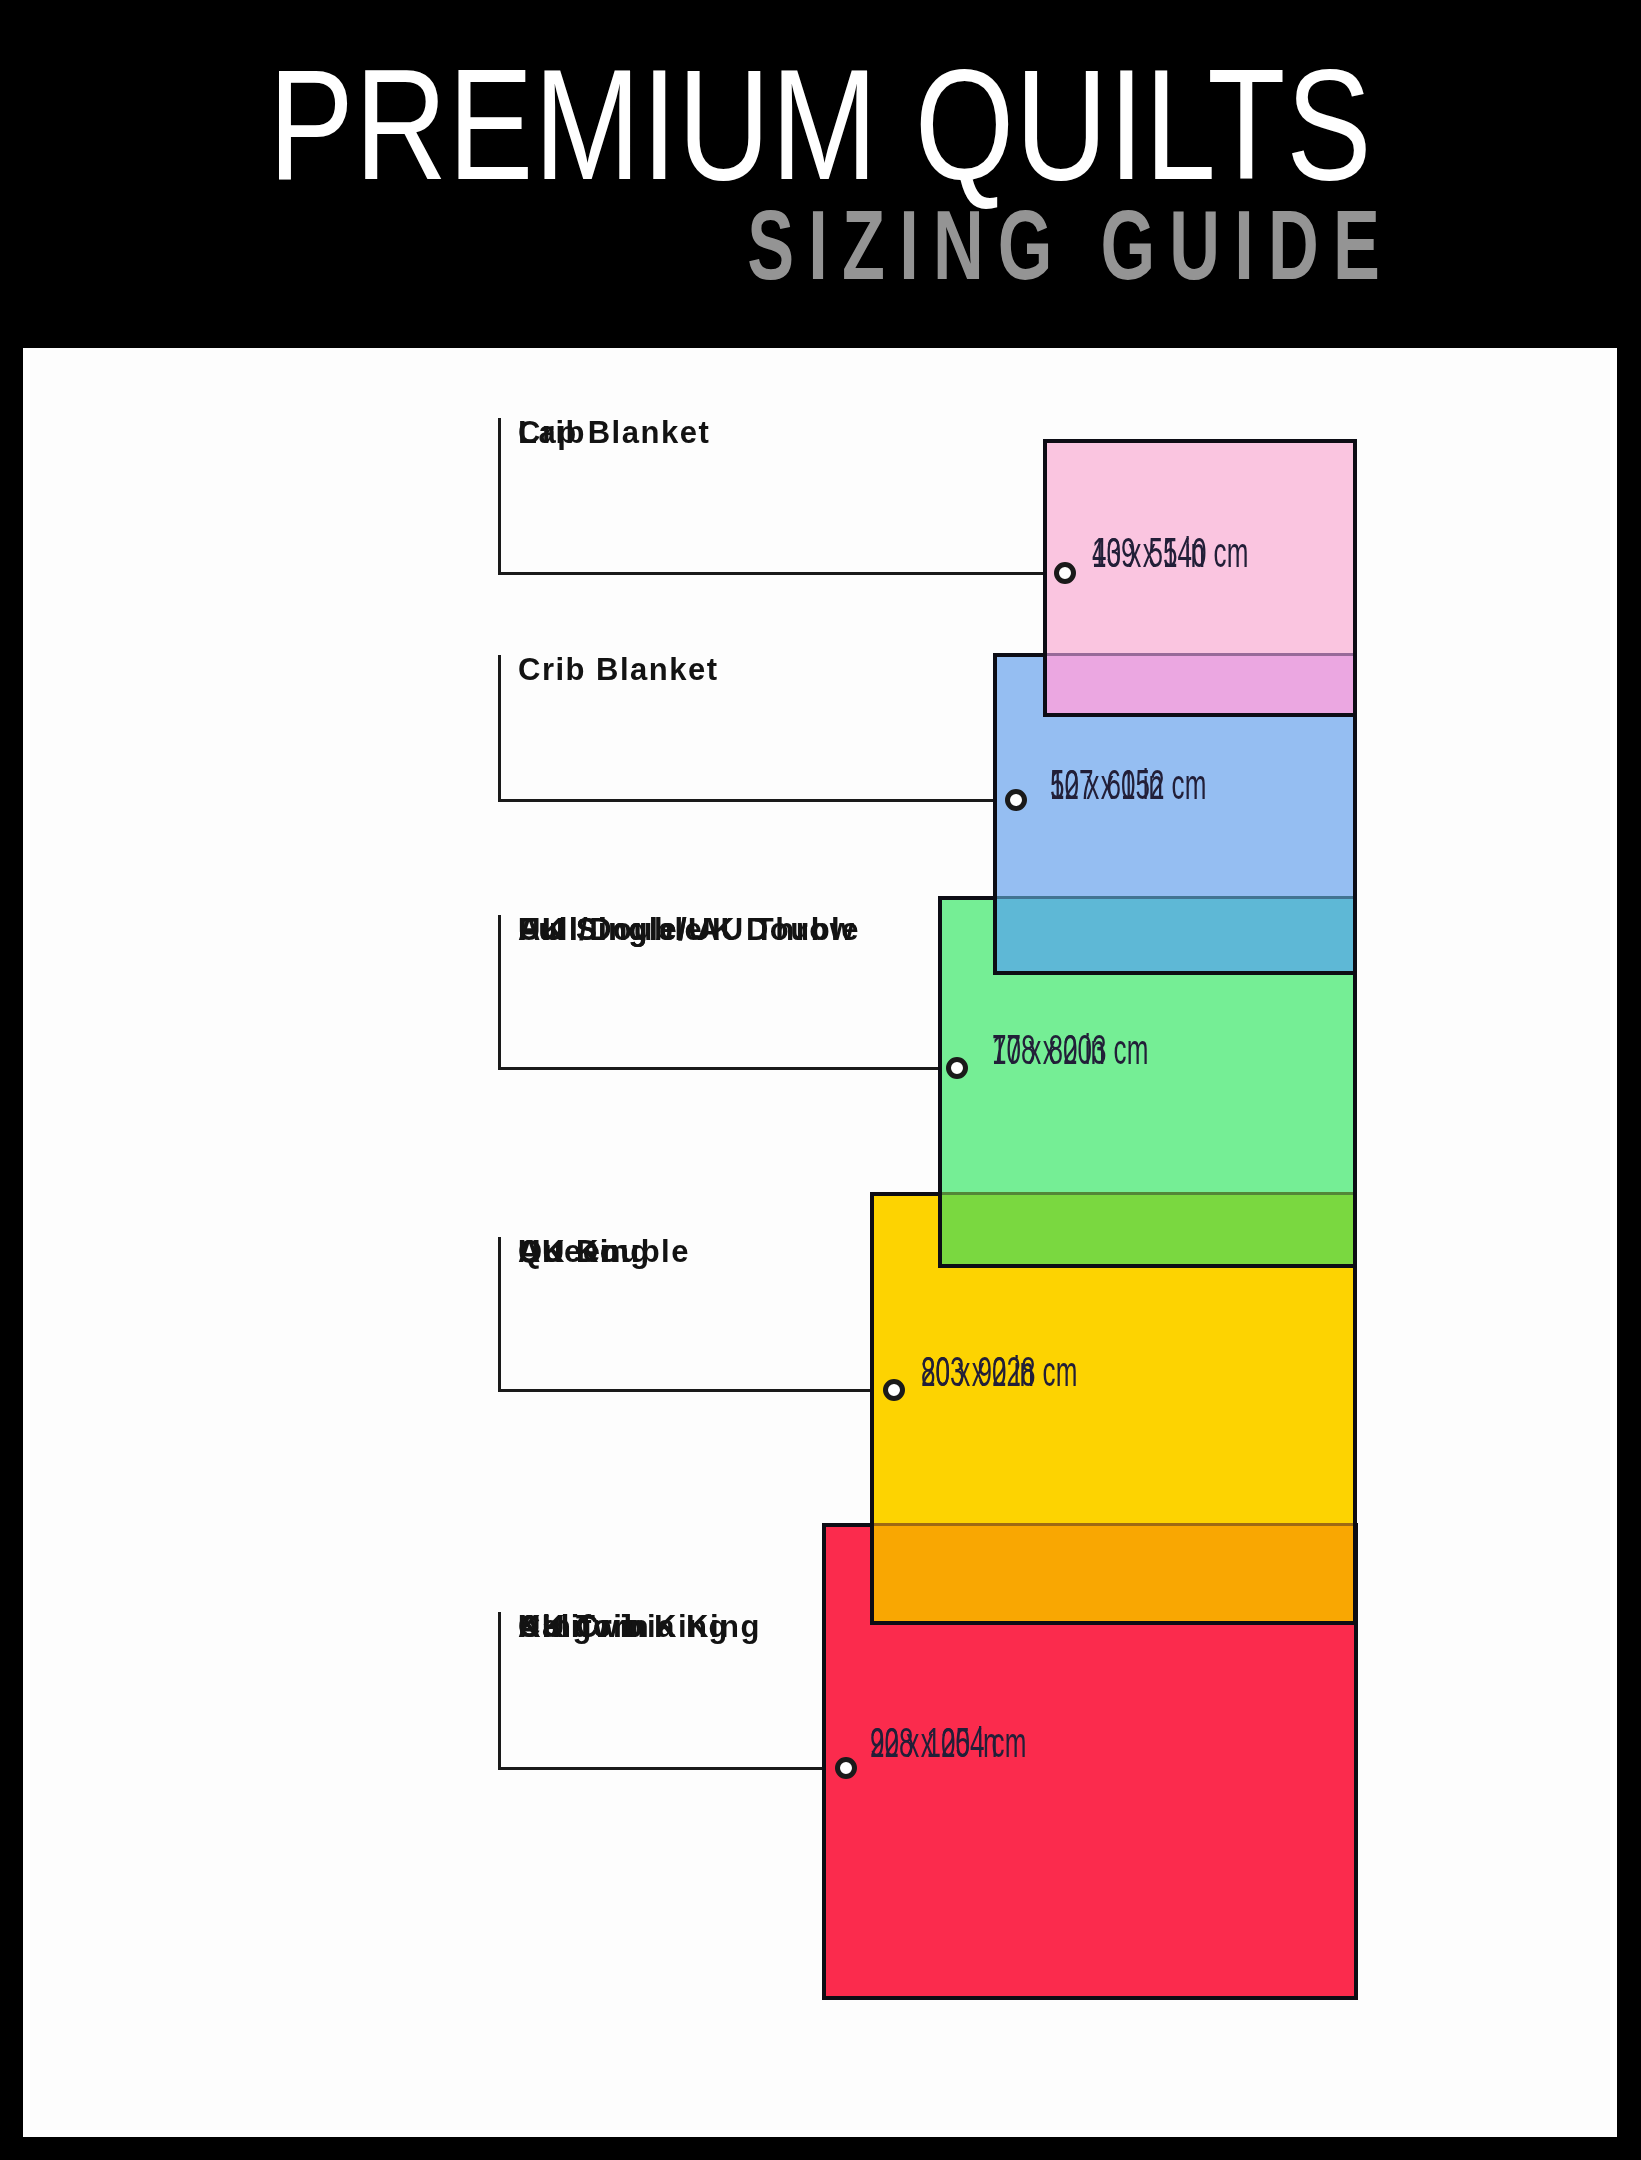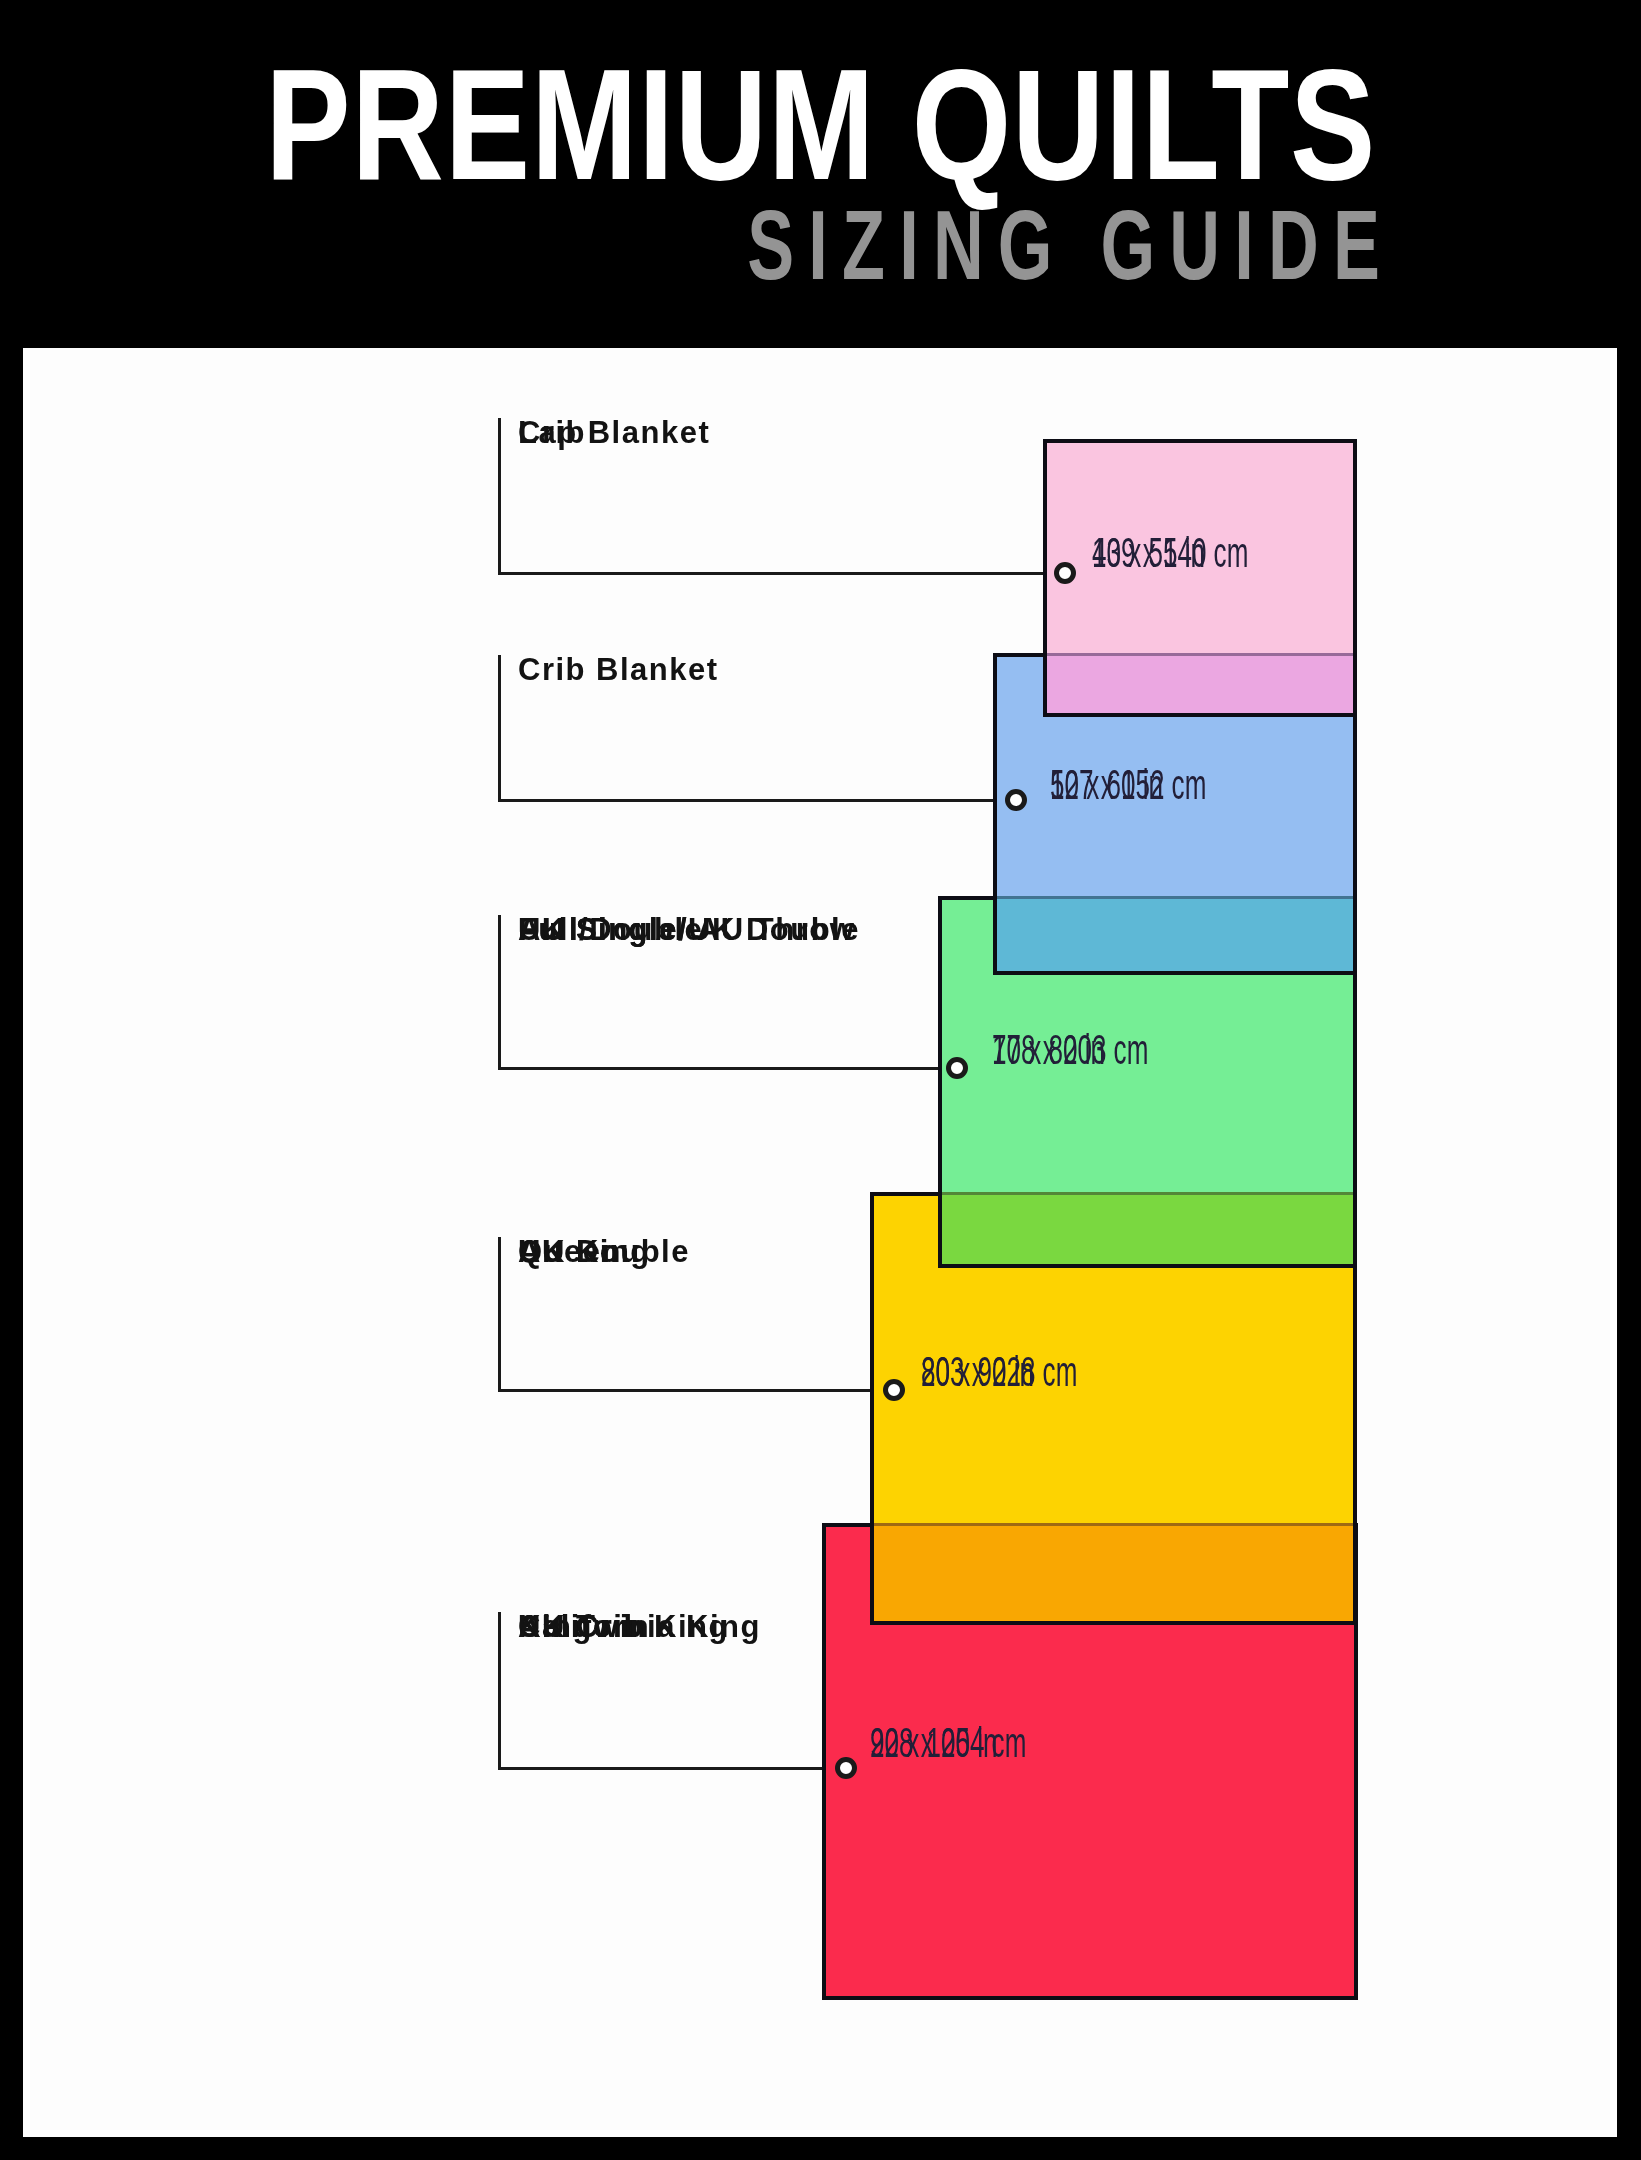--- a/index.html
+++ b/index.html
@@ -7,21 +7,21 @@
     width:1641px;height:2160px;
     position:relative;
     background:var(--bg,#000);
     font-family:"Liberation Sans",sans-serif;
     overflow:hidden;
   }
   
   .title{
     position:absolute;top:45px;left:0;width:1641px;
     text-align:center;white-space:nowrap;
-    font-size:158px;line-height:1;font-weight:bold;
+    font-size:158px;line-height:1;font-weight:normal;
     color:var(--title,#fff);letter-spacing:1px;
   }
   .title>span{display:inline-block;transform:scaleX(0.81);transform-origin:center;}
   .subtitle{
     position:absolute;top:195px;right:247px;
     text-align:center;white-space:nowrap;
     font-size:99px;line-height:1;font-weight:bold;
     color:var(--subtitle,#949494);letter-spacing:20px;
   }
   .subtitle>span{display:inline-block;transform:scaleX(0.71);transform-origin:right center;}

